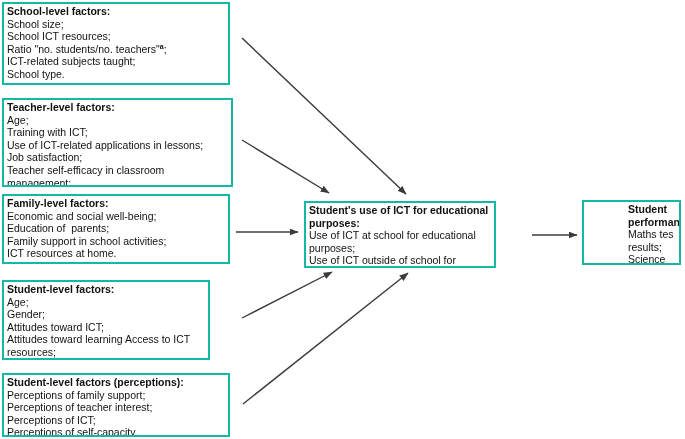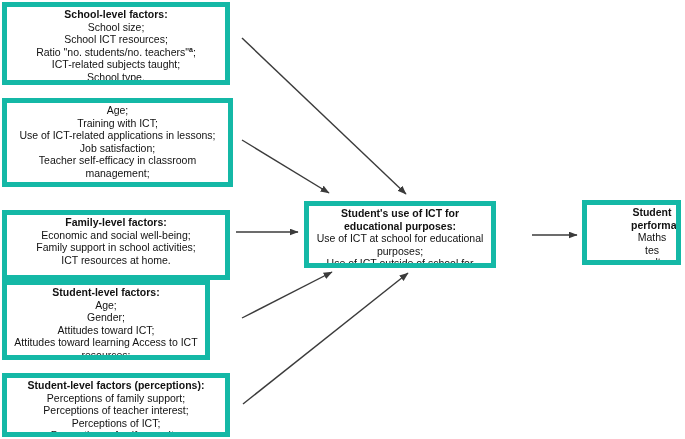--- a/index.html
+++ b/index.html
@@ -20,44 +20,43 @@
     position: absolute;
     left: 0;
     top: 0;
     width: 685px;
     height: 439px;
     pointer-events: none;
   }
   .box {
     position: absolute;
     box-sizing: border-box;
-    border: 5px solid #14b8a6;
+    border: 2px solid #14b8a6;
     background: #ffffff;
     padding: 1px 3px;
     overflow: hidden;
-    text-align: center;
   }
   .title, .line {
     font-size: 10.5px;
     line-height: 12.6px;
     white-space: pre-wrap;
   }
   .title {
     font-weight: bold;
   }
   sup.fn {
     font-size: 7px;
     font-weight: bold;
     line-height: 0;
     vertical-align: super;
   }
   
   .box-school      { left: 2px;   top: 2px;   width: 228px; height: 83px; }
   .box-teacher     { left: 2px;   top: 98px;  width: 231px; height: 89px; }
-  .box-family      { left: 2px;   top: 210px; width: 228px; height: 70px; }
+  .box-family      { left: 2px;   top: 194px; width: 228px; height: 70px; }
   .box-student     { left: 2px;   top: 280px; width: 208px; height: 80px; }
   .box-perceptions { left: 2px;   top: 373px; width: 228px; height: 64px; }
   .box-ict-use     { left: 304px; top: 201px; width: 192px; height: 67px; }
   .box-performance { left: 582px; top: 200px; width: 99px;  height: 65px; padding-left: 44px; }
 </style>
 </head>
 <body>
 
 <div class="canvas">
 
@@ -78,31 +77,33 @@
   <div class="box box-school">
     <div class="title">School-level factors:</div>
     <div class="line">School size;</div>
     <div class="line">School ICT resources;</div>
     <div class="line"><span>Ratio "no. students/no. teachers"</span><sup class="fn">a</sup><span>;</span></div>
     <div class="line">ICT-related subjects taught;</div>
     <div class="line">School type.</div>
   </div>
 
   <div class="box box-teacher">
+    <div class="title">Teacher-level factors:</div>
     <div class="line">Age;</div>
     <div class="line">Training with ICT;</div>
     <div class="line">Use of ICT-related applications in lessons;</div>
     <div class="line">Job satisfaction;</div>
     <div class="line">Teacher self-efficacy in classroom management;</div>
 
   </div>
 
   <div class="box box-family">
     <div class="title">Family-level factors:</div>
     <div class="line">Economic and social well-being;</div>
+    <div class="line">Education of  parents;</div>
     <div class="line">Family support in school activities;</div>
     <div class="line">ICT resources at home.</div>
   </div>
 
   <div class="box box-student">
     <div class="title">Student-level factors:</div>
     <div class="line">Age;</div>
     <div class="line">Gender;</div>
     <div class="line">Attitudes toward ICT;</div>
     <div class="line">Attitudes toward learning Access to ICT resources;</div>

